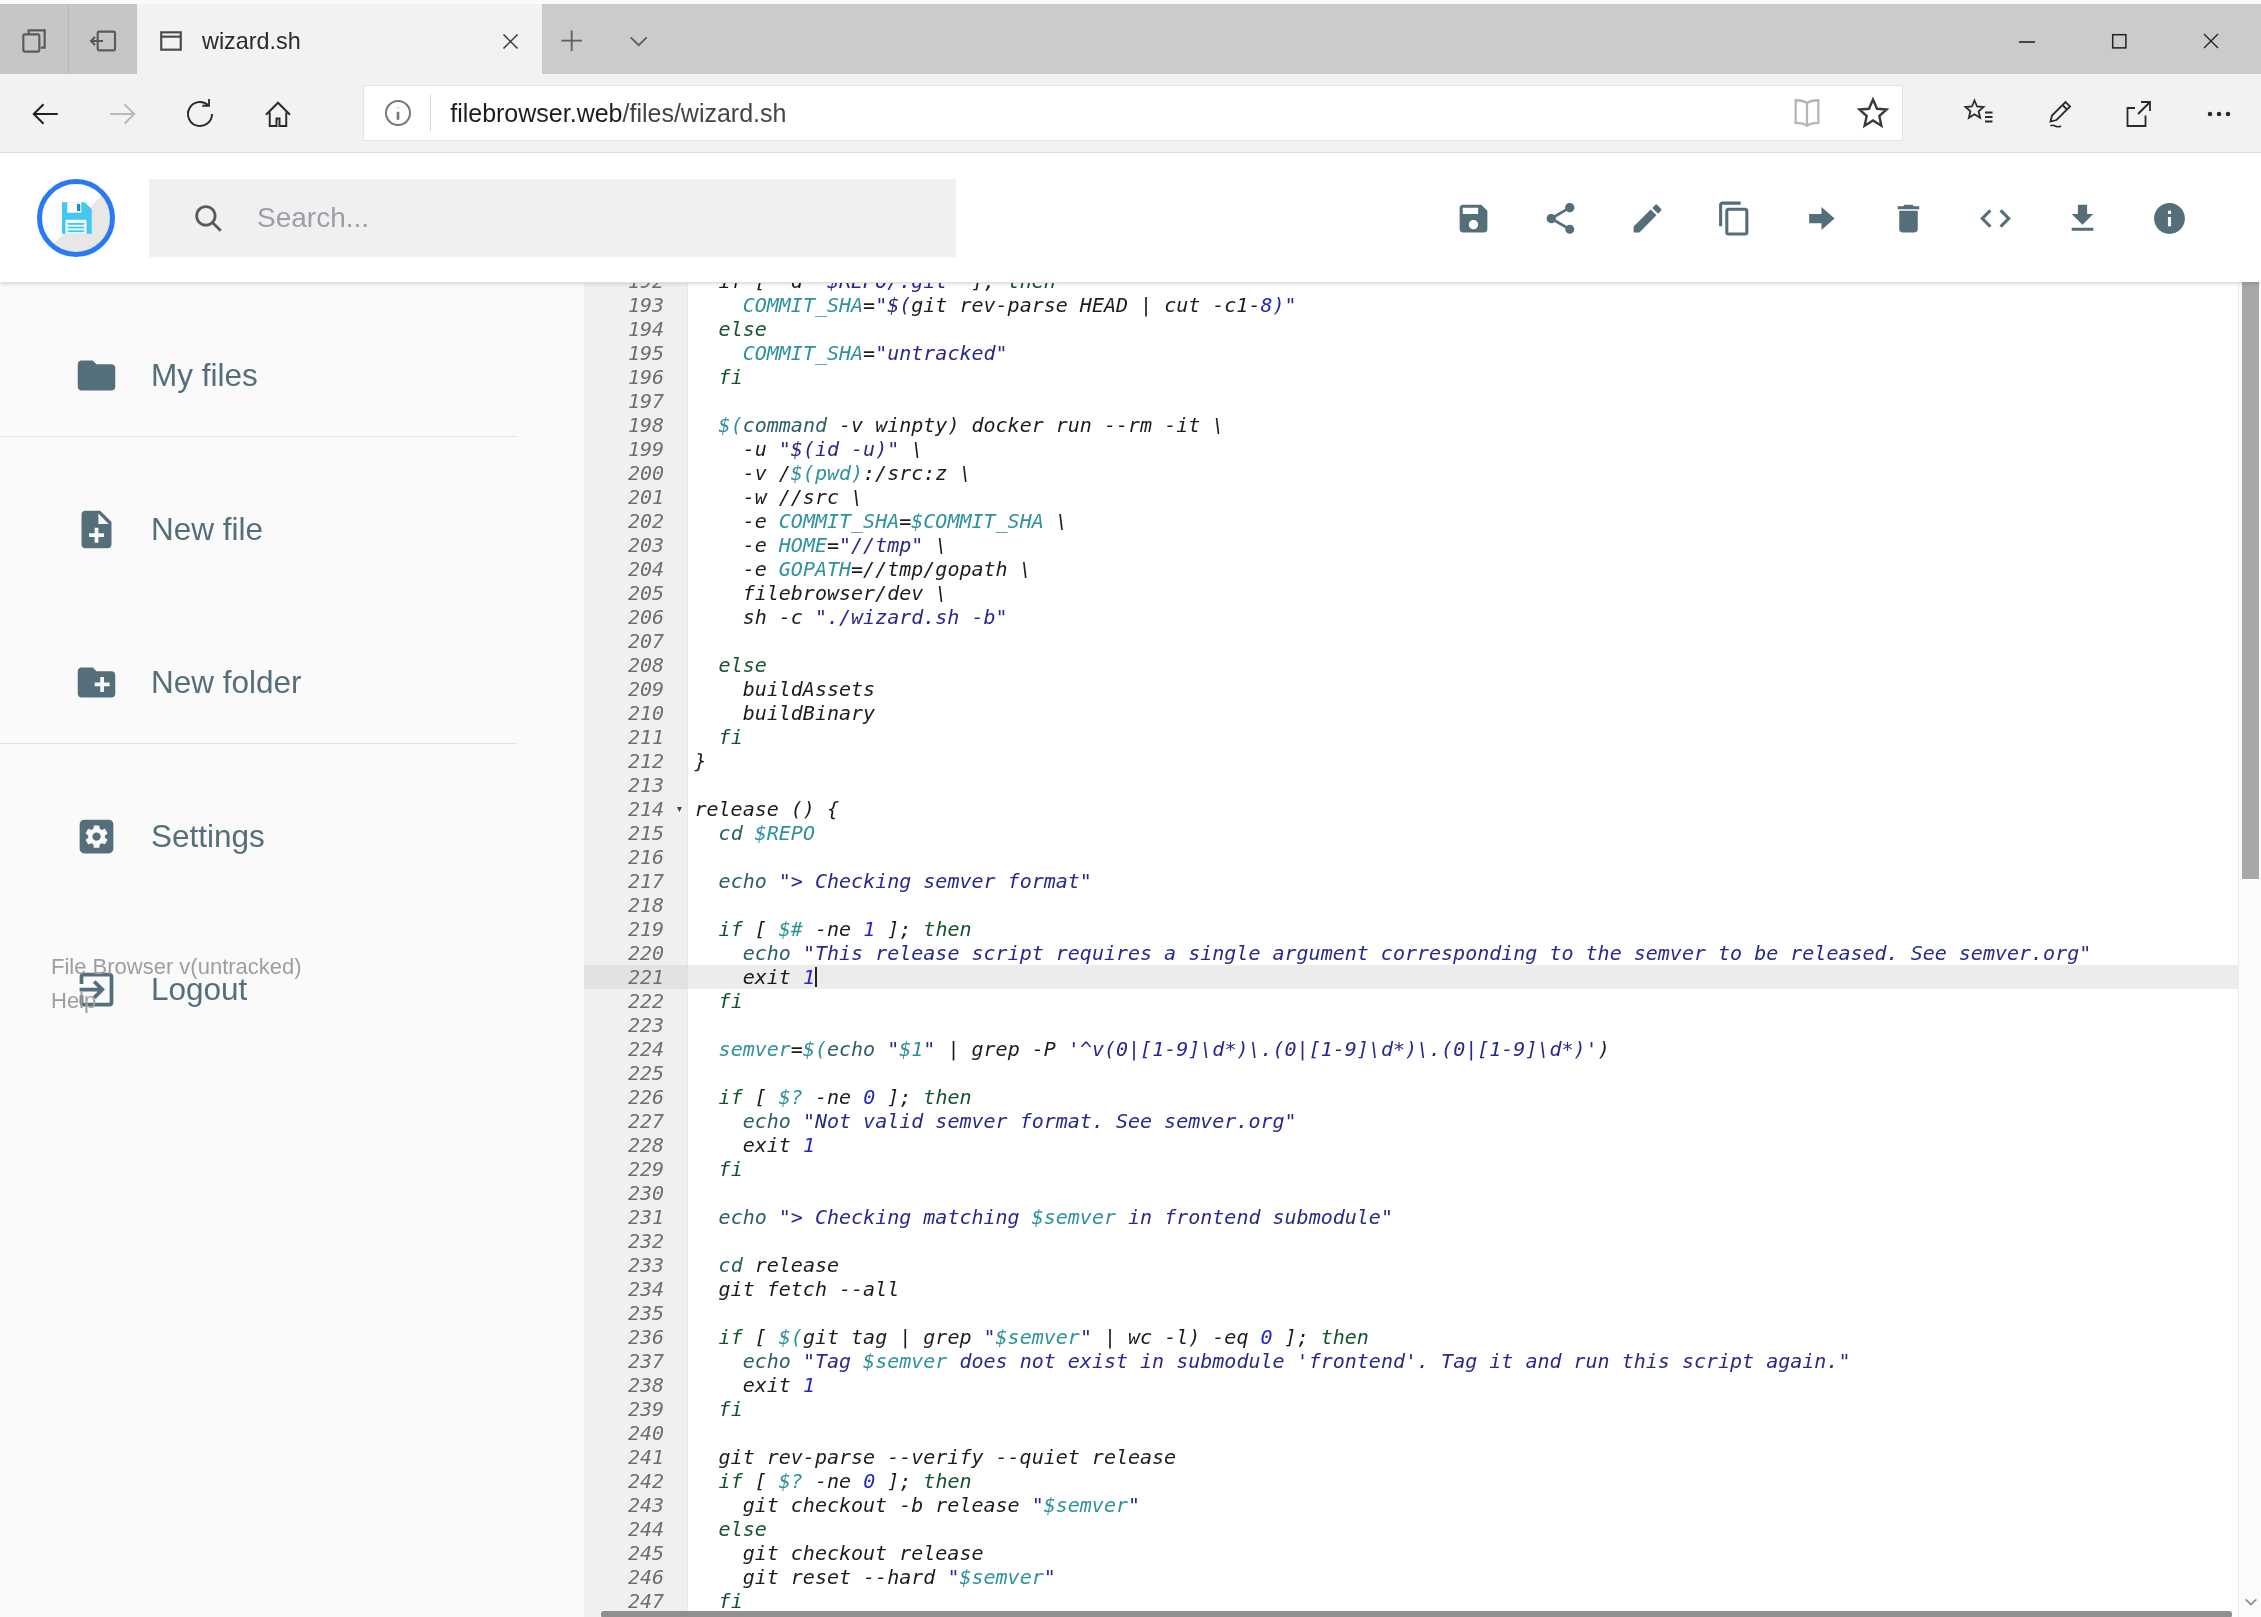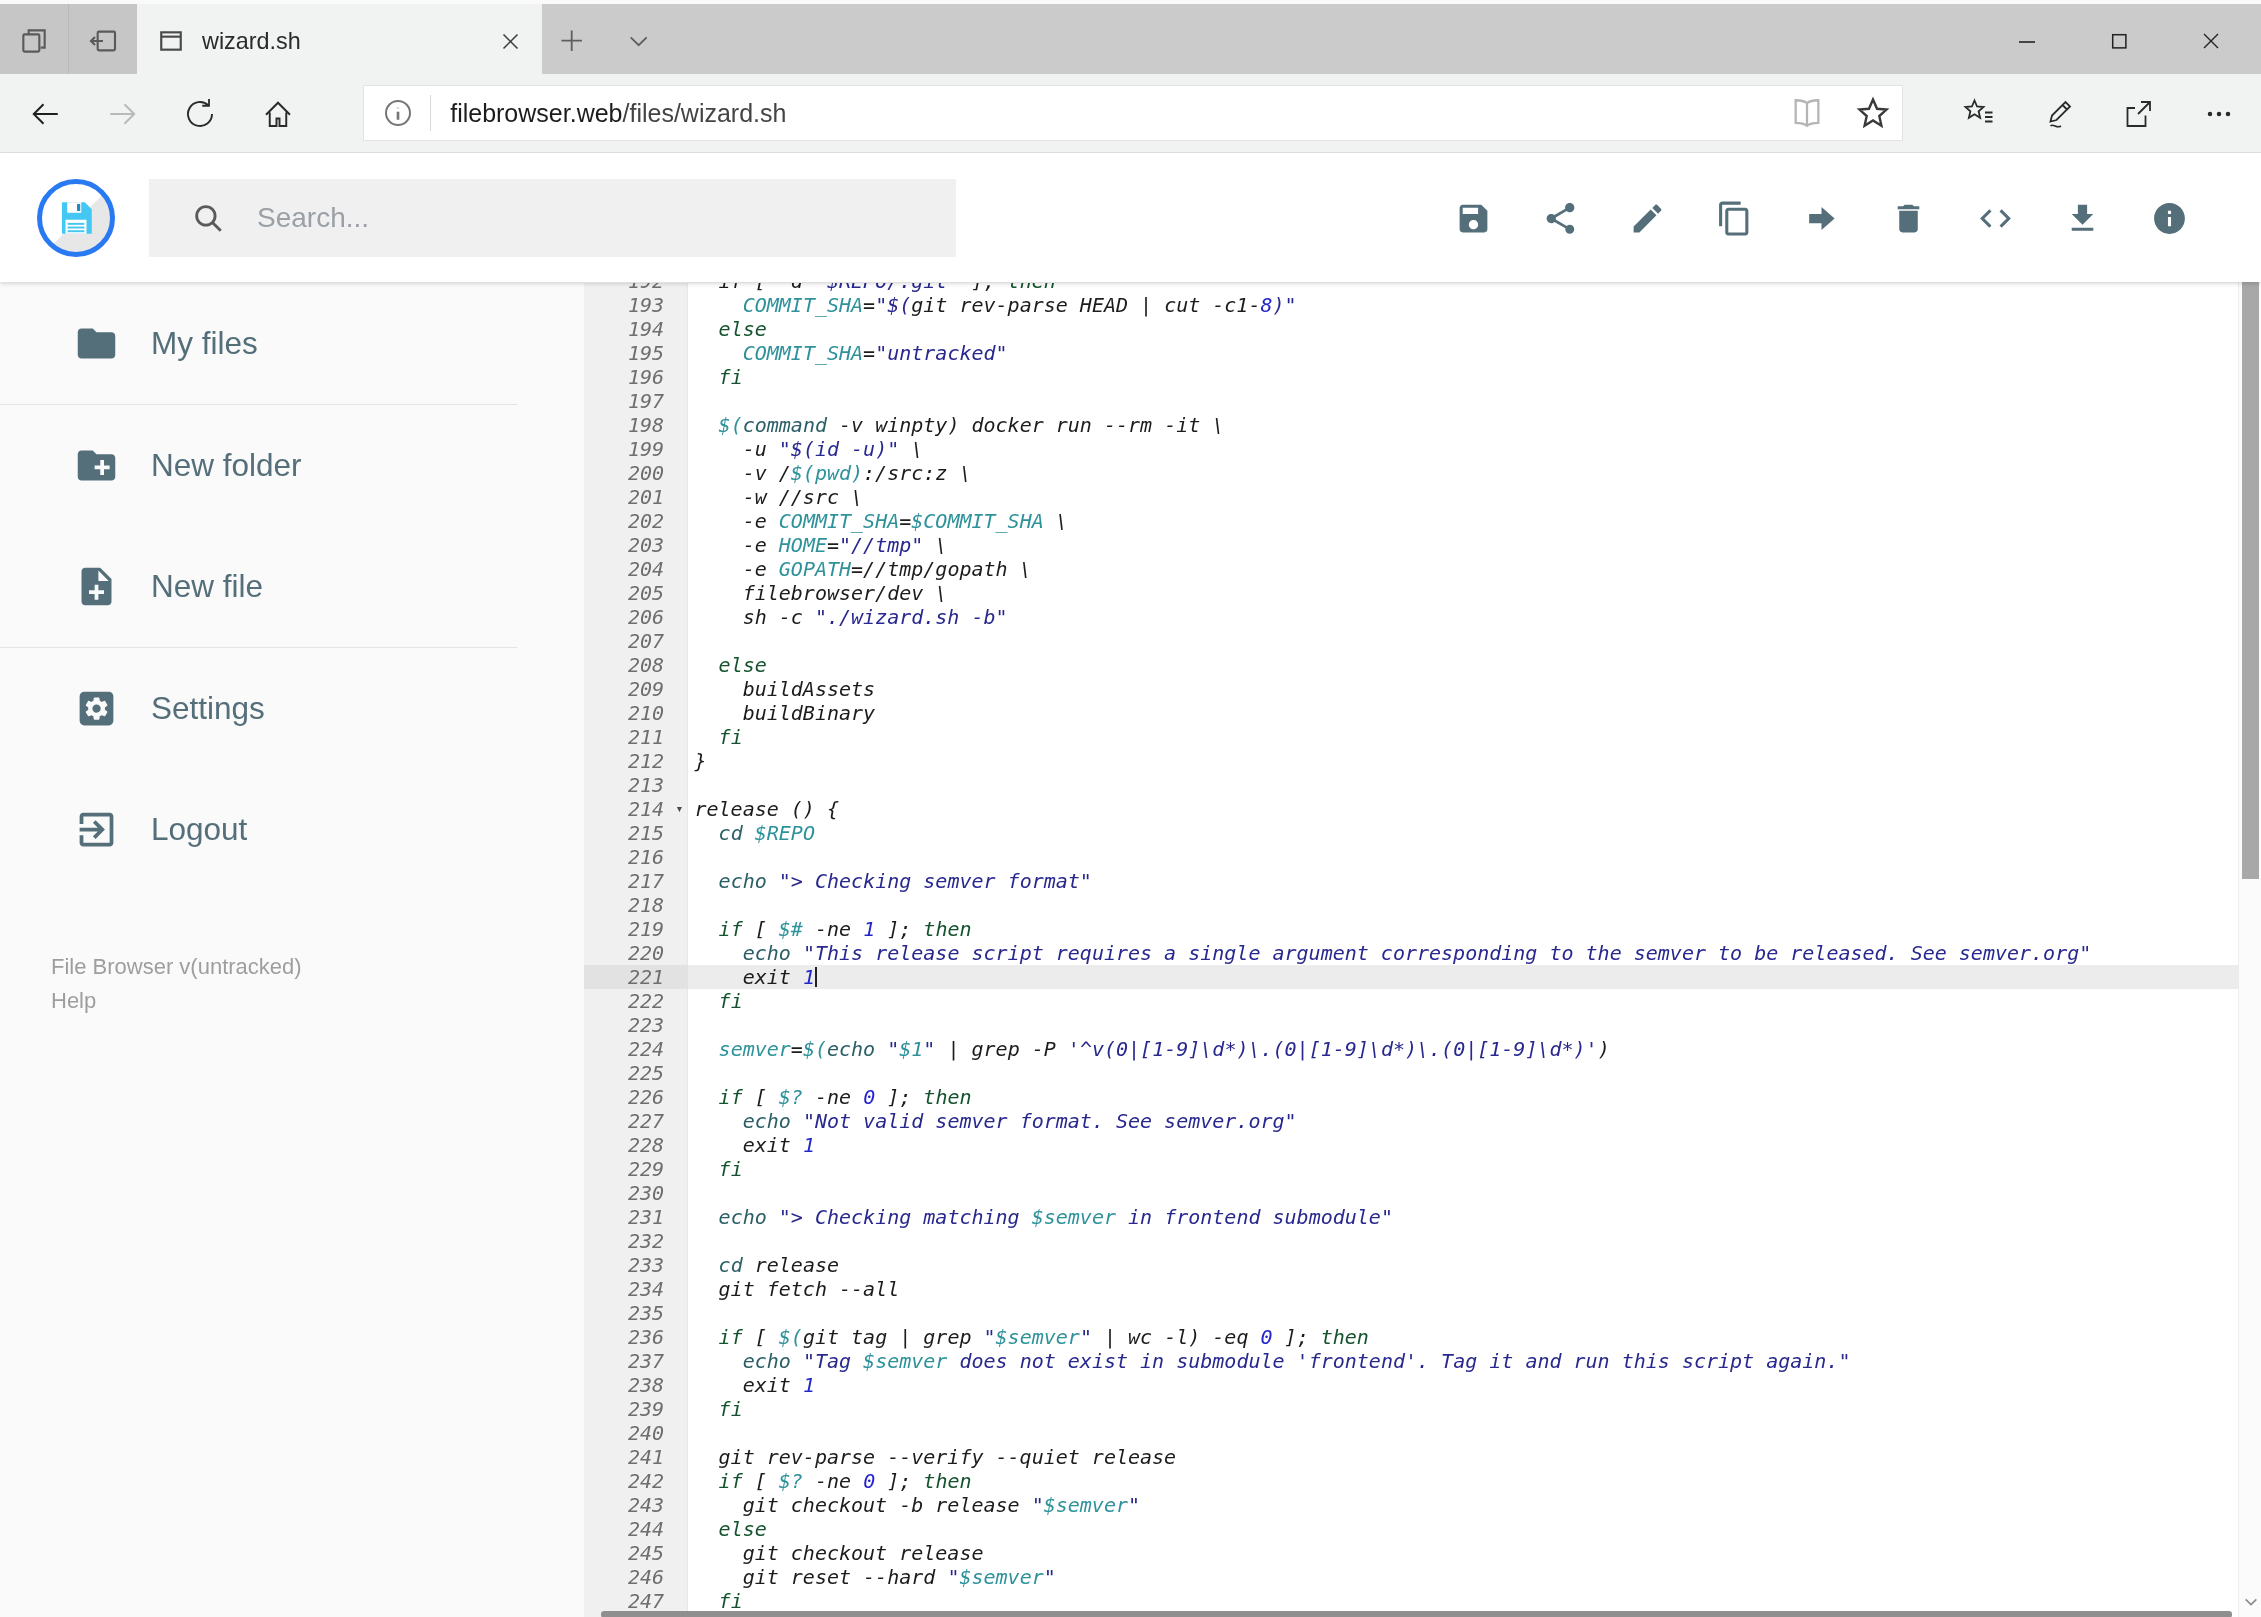--- a/index.html
+++ b/index.html
@@ -40,21 +40,21 @@
   .searchbox svg { margin-left:42px; color:#5a5a5a; }
   .searchbox input { border:none; outline:none; background:transparent; font-size:28px; color:#555;
                      font-family:"Liberation Sans",sans-serif; margin-left:32px; width:662px; }
   .searchbox input::placeholder { color:#9aa0a6; }
   .toolbar { position:absolute; right:73px; top:179px; height:78px; display:flex; align-items:center; gap:50px; z-index:6; }
   .tb-icon { width:37px; height:37px; color:#546e7a; }
   .tb-icon svg { width:37px; height:37px; }
 
   
   .sidebar { position:absolute; left:0; top:283px; width:584px; height:1334px; background:#fafafa; }
-  .side-item { height:121px; display:flex; align-items:center; padding-left:74px; color:#546e7a; cursor:pointer; }
+  .side-item { height:121px; display:flex; align-items:center; padding-left:74px; color:#546e7a; cursor:pointer;margin-top:32px; }
   .side-item svg { width:45px; height:45px; flex:none; }
   .side-label { font-size:31.5px; margin-left:32px; }
   .side-divider { height:0.8px; background:#e4e4e4; margin:0; width:517px; }
   .side-footer { position:absolute; left:51px; top:667px; color:#9e9e9e; font-size:22px; line-height:34px; }
 
   
   .editor { position:absolute; left:584px; top:283px; width:1654px; height:1334px; background:#fff; overflow:hidden; }
   .gutter-bg { position:absolute; left:0; top:0; width:104px; height:100%; background:#f0f0f0; border-right:0.8px solid #e7e7e7; }
   .code-lines { position:absolute; left:0; top:-14.5px; width:100%;
                 font-family:"DejaVu Sans Mono","Liberation Mono",monospace; font-size:20px; }
@@ -265,32 +265,32 @@
             <svg width="45" height="45" viewBox="0 0 24 24" fill="currentColor">
               <path d="M10 4H4c-1.1 0-2 .9-2 2v12c0 1.1.9 2 2 2h16c1.1 0 2-.9 2-2V8c0-1.1-.9-2-2-2h-8l-2-2z"></path>
             </svg>
           </span>
           <span class="side-label">My files</span>
         </div>
         <div class="side-divider"></div>
         <div class="side-item">
           <span>
             <svg width="45" height="45" viewBox="0 0 24 24" fill="currentColor">
+              <path d="M14 2H6c-1.1 0-2 .9-2 2v16c0 1.1.9 2 2 2h12c1.1 0 2-.9 2-2V8l-6-6zm2 14h-3v3h-2v-3H8v-2h3v-3h2v3h3v2zm-3-7V3.5L18.5 9H13z"></path>
+            </svg>
+          </span>
+          <span class="side-label">New file</span>
+        </div>
+        <div class="side-item">
+          <span>
+            <svg width="45" height="45" viewBox="0 0 24 24" fill="currentColor">
               <path d="M20 6h-8l-2-2H4c-1.1 0-2 .9-2 2v12c0 1.1.9 2 2 2h16c1.1 0 2-.9 2-2V8c0-1.1-.9-2-2-2zm-1 8h-3v3h-2v-3h-3v-2h3V9h2v3h3v2z"></path>
             </svg>
           </span>
           <span class="side-label">New folder</span>
-        </div>
-        <div class="side-item">
-          <span>
-            <svg width="45" height="45" viewBox="0 0 24 24" fill="currentColor">
-              <path d="M14 2H6c-1.1 0-2 .9-2 2v16c0 1.1.9 2 2 2h12c1.1 0 2-.9 2-2V8l-6-6zm2 14h-3v3h-2v-3H8v-2h3v-3h2v3h3v2zm-3-7V3.5L18.5 9H13z"></path>
-            </svg>
-          </span>
-          <span class="side-label">New file</span>
         </div>
         <div class="side-divider"></div>
         <div class="side-item">
           <span>
             <svg width="45" height="45" viewBox="0 0 24 24" fill="currentColor">
               <rect x="3" y="3" width="18" height="18" rx="2.5"></rect>
               <g fill="#fafafa" transform="translate(4.6,4.6) scale(0.62)">
                 <path d="M19.14 12.94c.04-.3.06-.61.06-.94s-.02-.64-.07-.94l2.03-1.58a.49.49 0 0 0 .12-.61l-1.92-3.32a.49.49 0 0 0-.59-.22l-2.39.96c-.5-.38-1.03-.7-1.62-.94l-.36-2.54a.484.484 0 0 0-.48-.41h-3.84c-.24 0-.43.17-.47.41l-.36 2.54c-.59.24-1.13.57-1.62.94l-2.39-.96a.48.48 0 0 0-.59.22L2.74 8.87c-.12.21-.08.47.12.61l2.03 1.58c-.05.3-.09.63-.09.94s.02.64.07.94l-2.03 1.58a.49.49 0 0 0-.12.61l1.92 3.32c.12.22.37.29.59.22l2.39-.96c.5.38 1.03.7 1.62.94l.36 2.54c.05.24.24.41.48.41h3.84c.24 0 .44-.17.47-.41l.36-2.54c.59-.24 1.13-.56 1.62-.94l2.39.96c.22.08.47 0 .59-.22l1.92-3.32c.12-.22.07-.47-.12-.61l-2.01-1.58zM12 15.6A3.61 3.61 0 0 1 8.4 12c0-1.98 1.62-3.6 3.6-3.6s3.6 1.62 3.6 3.6-1.62 3.6-3.6 3.6z"></path>
               </g>
             </svg>

